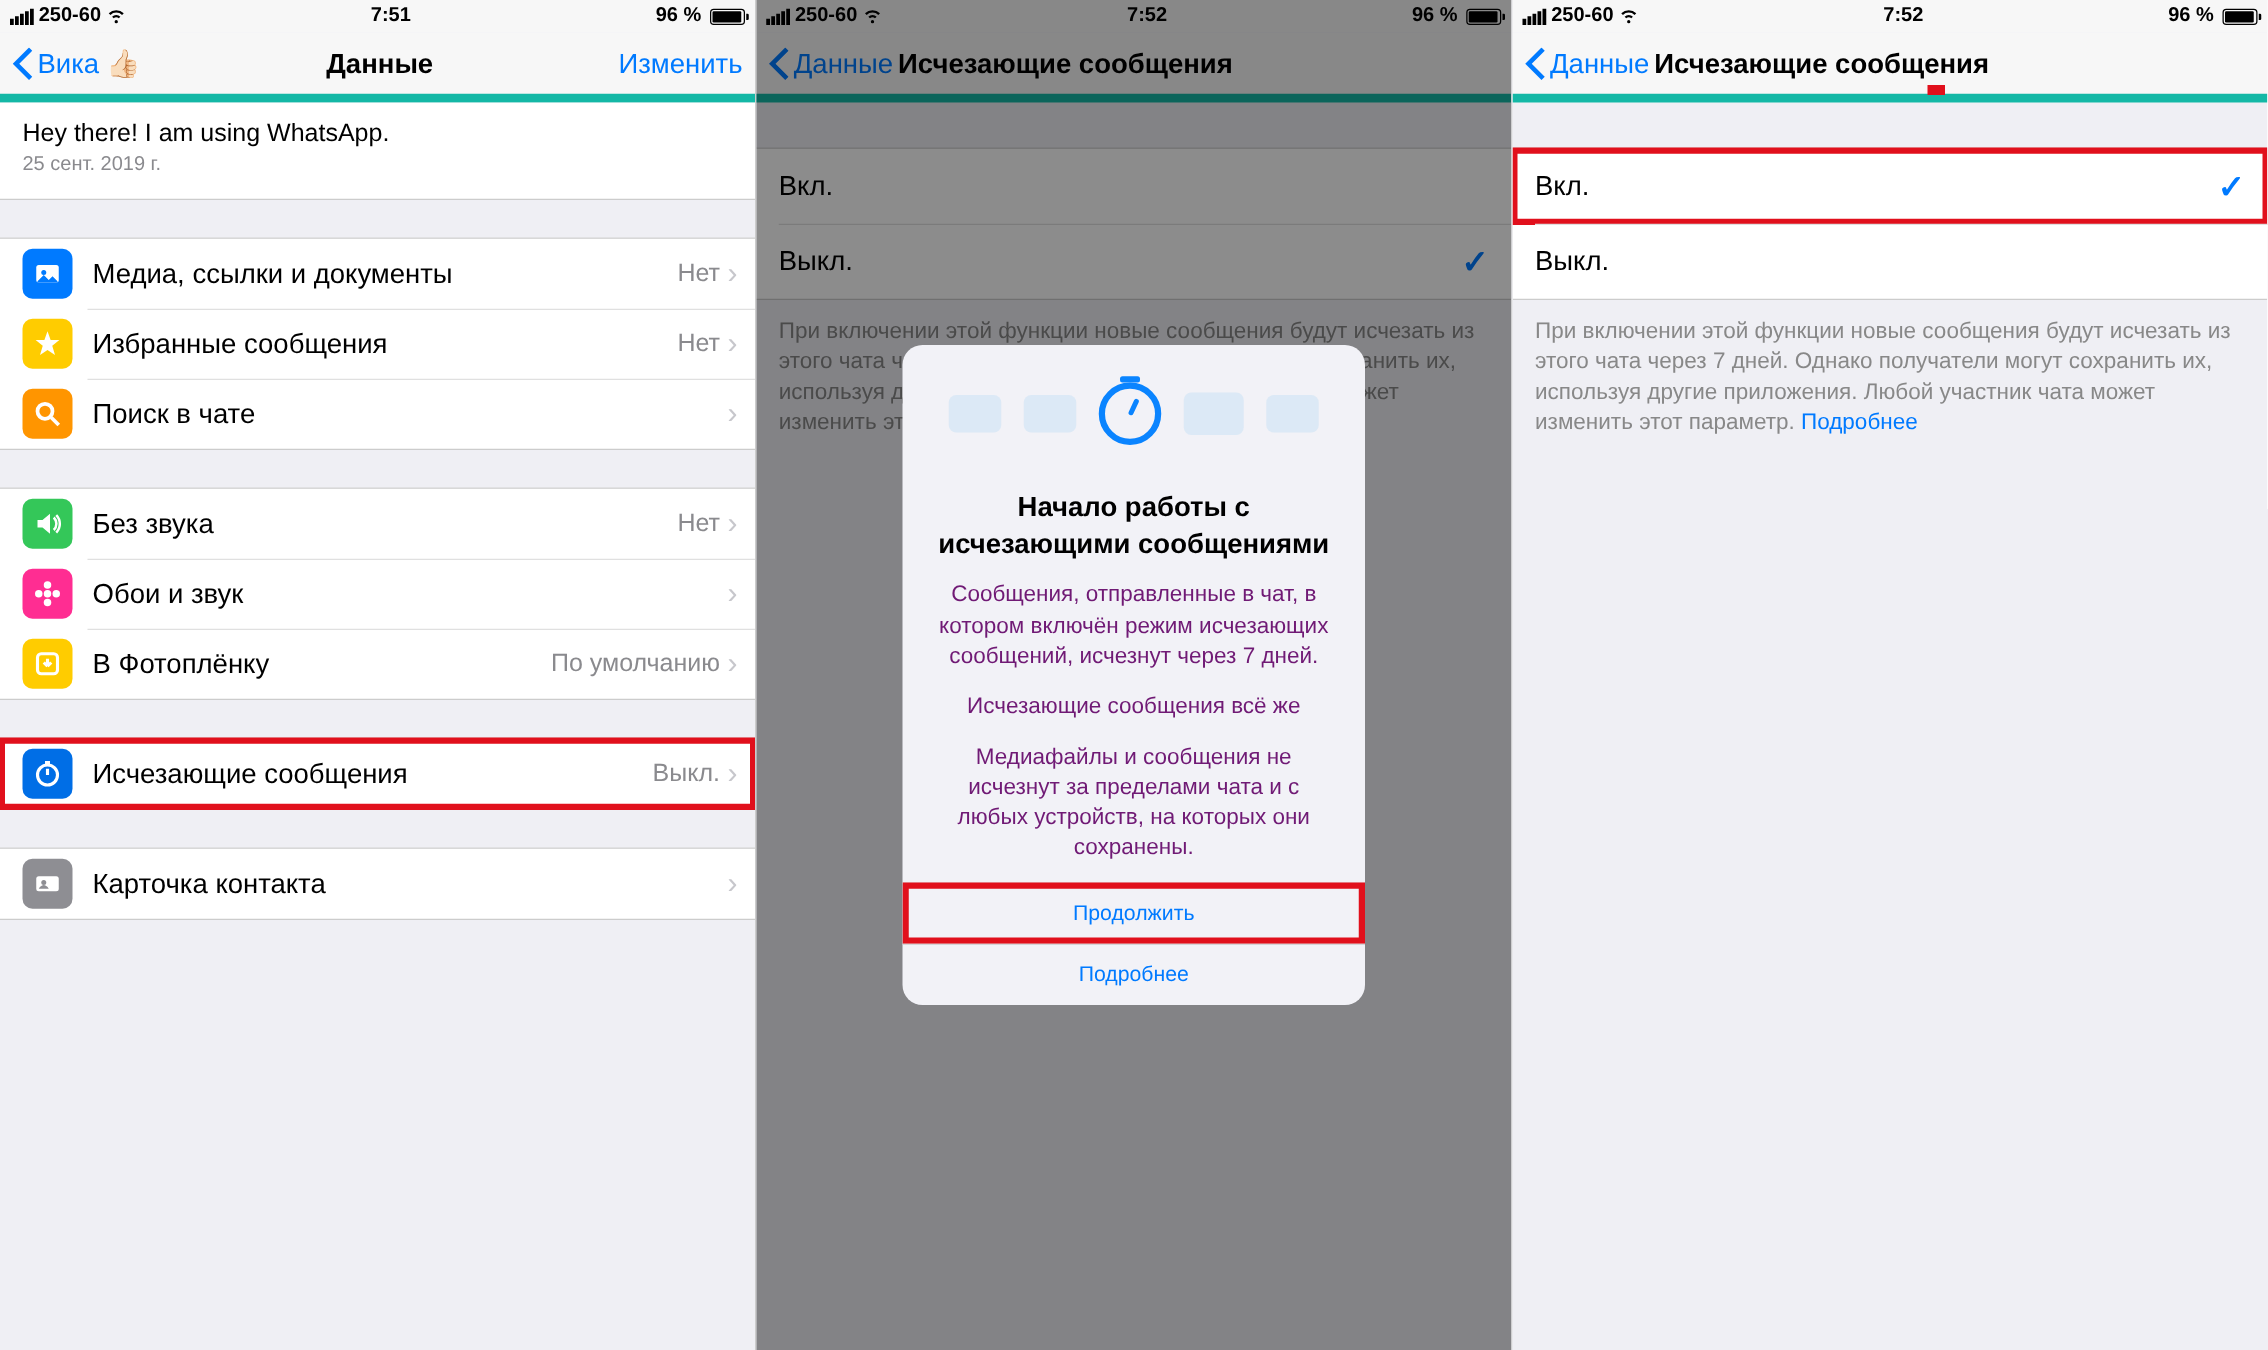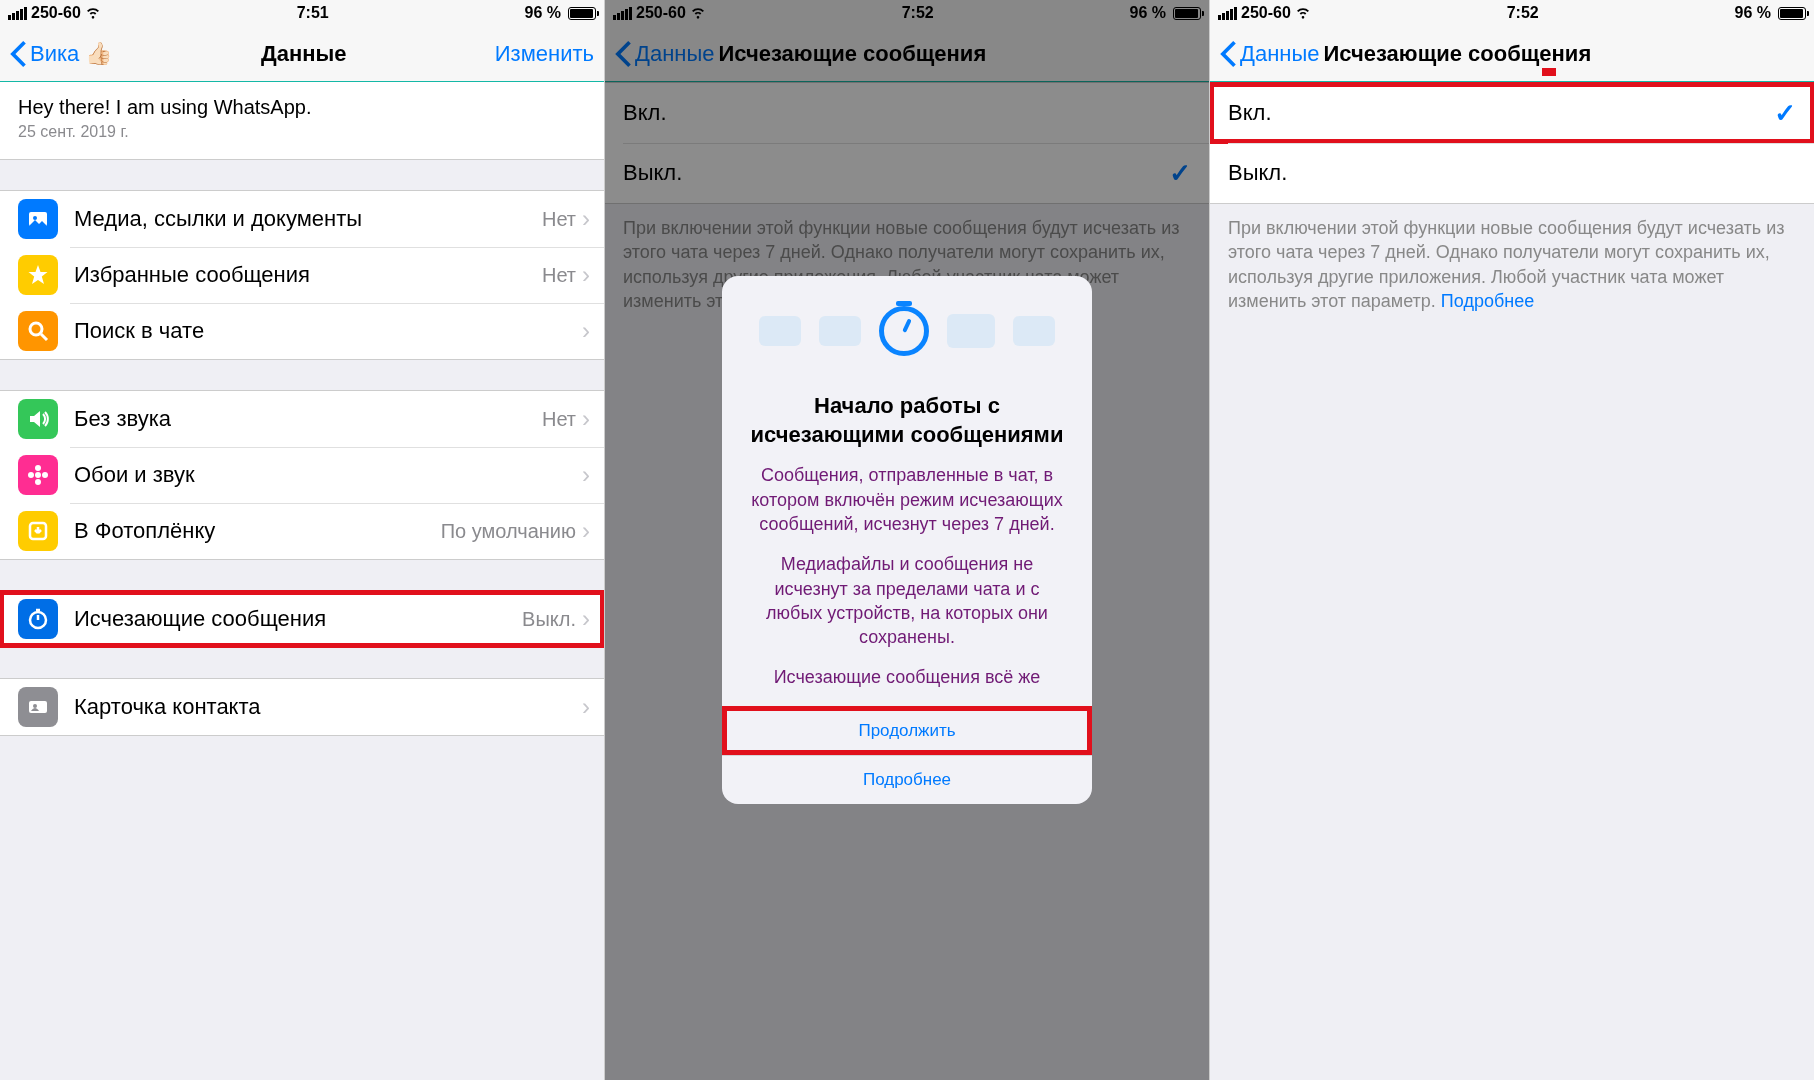--- a/index.html
+++ b/index.html
@@ -17,21 +17,21 @@
   .signal-bars span:nth-child(2){ height: 7px; }
   .signal-bars span:nth-child(3){ height: 9px; }
   .signal-bars span:nth-child(4){ height: 11px; }
   .signal-bars span:nth-child(5){ height: 13px; }
   .wifi { font-size: 14px; }
   .battery { width: 28px; height: 13px; border: 1.5px solid #000; border-radius: 3px; position: relative; margin-left: 3px; }
   .battery::after { content: ""; position: absolute; right: -4px; top: 3px; width: 2px; height: 5px; background: #000; border-radius: 0 1px 1px 0; }
   .battery-fill { position: absolute; left: 1px; top: 1px; bottom: 1px; width: 90%; background: #000; border-radius: 1px; }
 
   
-  .nav { display: flex; align-items: center; justify-content: space-between; height: 56px; padding: 0 10px; background: #f7f7f7; border-bottom: 1px solid #14b8a6; }
+  .nav { display: flex; align-items: center; justify-content: space-between; height: 56px; padding: 0 10px; background: #f7f7f7; border-bottom: 7px solid #14b8a6; }
   .nav-back { display: flex; align-items: center; color: #007aff; font-size: 22px; cursor: pointer; }
   .nav-back svg { width: 16px; height: 26px; margin-right: 4px; }
   .nav-title { font-size: 22px; font-weight: 700; color: #000; flex: 1; text-align: center; }
   .nav-title.left { text-align: left; padding-left: 4px; }
   .nav-action { color: #007aff; font-size: 22px; cursor: pointer; }
 
   
   .content { flex: 1; overflow: auto; }
   .info-block { padding: 14px 18px 18px; background: #fff; border-bottom: 1px solid #ccc; }
   .info-text { font-size: 20px; color: #000; }
@@ -44,21 +44,21 @@
   .row .icon { width: 40px; height: 40px; border-radius: 8px; display: flex; align-items: center; justify-content: center; margin-right: 16px; }
   .row .label { font-size: 22px; color: #000; flex: 1; }
   .row .sub { font-size: 16px; color: #8a8a8e; margin-top: 2px; line-height: 1.25; }
   .row .value { font-size: 20px; color: #8a8a8e; margin-right: 6px; }
   .chevron { color: #c7c7cc; font-size: 24px; }
   .text-col { flex: 1; display: flex; flex-direction: column; }
 
   .highlight-red { outline: 5px solid #e1101c; outline-offset: -4px; }
 
   
-  .option-group { background: #fff; border-top: 1px solid #ccc; border-bottom: 1px solid #ccc; }
+  .option-group { margin-top: 36px; background: #fff; border-top: 1px solid #ccc; border-bottom: 1px solid #ccc; }
   .option-row { display: flex; align-items: center; height: 60px; padding: 0 18px; font-size: 22px; cursor: pointer; position: relative; }
   .option-row + .option-row::before { content: ""; position: absolute; left: 18px; right: 0; top: 0; height: 1px; background: #e0e0e0; }
   .check { color: #007aff; font-size: 26px; font-weight: bold; margin-left: auto; }
   .footer-text { padding: 12px 18px; font-size: 18px; color: #888; line-height: 1.35; }
   .footer-text a { color: #007aff; text-decoration: none; }
 
   
   .overlay { position: absolute; inset: 0; background: rgba(0,0,0,0.45); display: flex; align-items: center; justify-content: center; }
   .modal { width: 370px; background: #f2f2f7; border-radius: 16px; overflow: hidden; display: flex; flex-direction: column; }
   .modal-graphic { height: 110px; display: flex; align-items: center; justify-content: center; gap: 18px; }
@@ -292,22 +292,22 @@
           <div class="bubble"></div>
           <div class="bubble"></div>
           <div class="timer-ic">
               <div class="hand"></div>
             </div>
           <div class="bubble big"></div>
           <div class="bubble"></div>
         </div>
         <div class="modal-title">Начало работы с исчезающими сообщениями</div>
         <div class="modal-body">Сообщения, отправленные в чат, в котором включён режим исчезающих сообщений, исчезнут через 7 дней.</div>
+        <div class="modal-body">Исчезающие сообщения всё же</div>
         <div class="modal-body">Медиафайлы и сообщения не исчезнут за пределами чата и с любых устройств, на которых они сохранены.</div>
-        <div class="modal-body">Исчезающие сообщения всё же</div>
         <div class="modal-btn highlight-red">Продолжить</div>
         <div class="modal-btn">Подробнее</div>
       </div>
     </div>
   </div>
 
   <div class="screen" style="position:relative;">
     <div class="status-bar">
       <div class="status-left">
         <div class="signal-bars">

